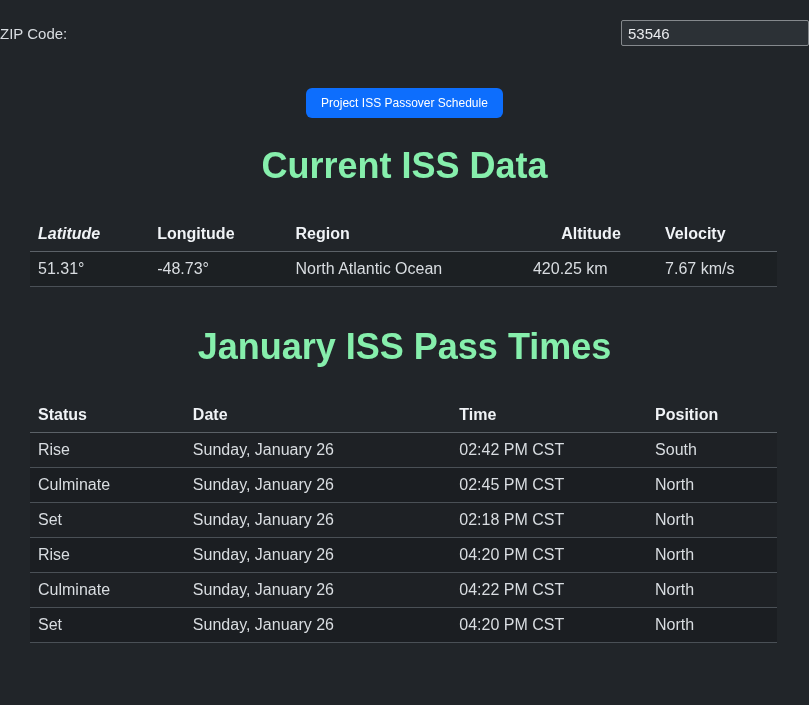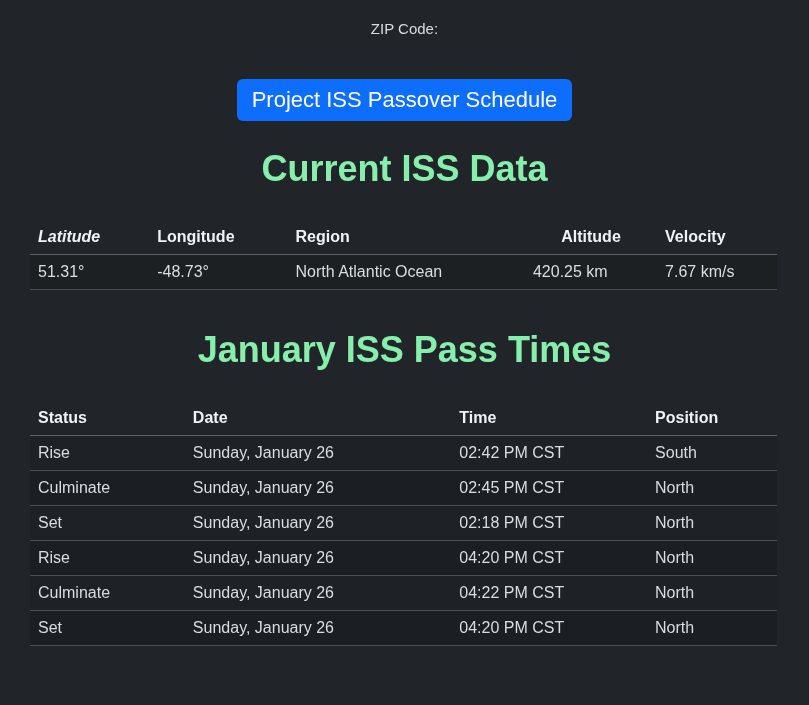--- a/index.html
+++ b/index.html
@@ -11,21 +11,21 @@
     height: 705px;
     overflow: hidden;
     background: #212529;
     font-family: "Liberation Sans", "DejaVu Sans", sans-serif;
     color: #dee2e6;
   }
 
   
   .zip-row {
     display: flex;
-    justify-content: center;
+    justify-content: space-between;
     align-items: center;
     padding-top: 20px;
     gap: 7px;
   }
   .zip-label {
     font-size: 15px;
     color: #d9dde1;
   }
   .zip-input {
     width: 174px;
@@ -44,21 +44,21 @@
   .btn-row {
     text-align: center;
     margin-top: 42px;
   }
   .primary-btn {
     background: #0d6efd;
     color: #ffffff;
     border: none;
     border-radius: 6px;
     padding: 8px 15px;
-    font-size: 22px;
+    font-size: 12px;
     font-family: "Liberation Sans", sans-serif;
     cursor: pointer;
   }
 
   
   .section-title {
     text-align: center;
     font-size: 36px;
     font-weight: 700;
     color: #86efac;
@@ -107,20 +107,21 @@
   .pass-table th:nth-child(1) { width: 20.2%; }
   .pass-table th:nth-child(2) { width: 36.3%; }
   .pass-table th:nth-child(3) { width: 26.1%; }
   .pass-table th:nth-child(4) { width: 16.6%; }
 </style>
 </head>
 <body>
 
 <div class="zip-row">
   <label class="zip-label">ZIP Code:</label>
+  <input class="zip-input" type="text" value="53546" style="">
 </div>
 
 <div class="btn-row">
   <button class="primary-btn">Project ISS Passover Schedule</button>
 </div>
 
 <h1 class="section-title title-current">Current ISS Data</h1>
 
 <table class="data-table current-table" data-table="current_iss">
   <thead>

